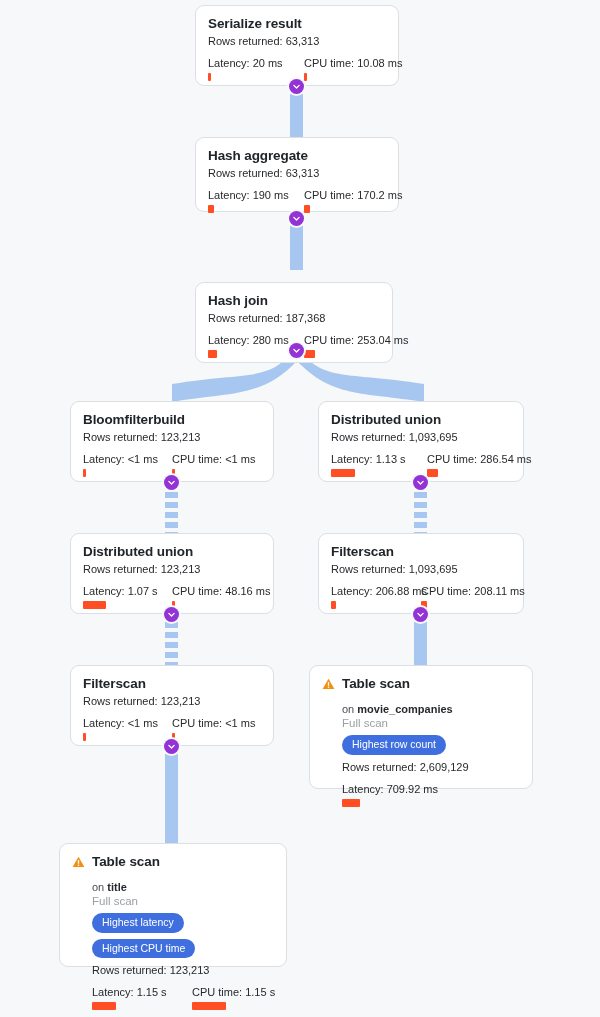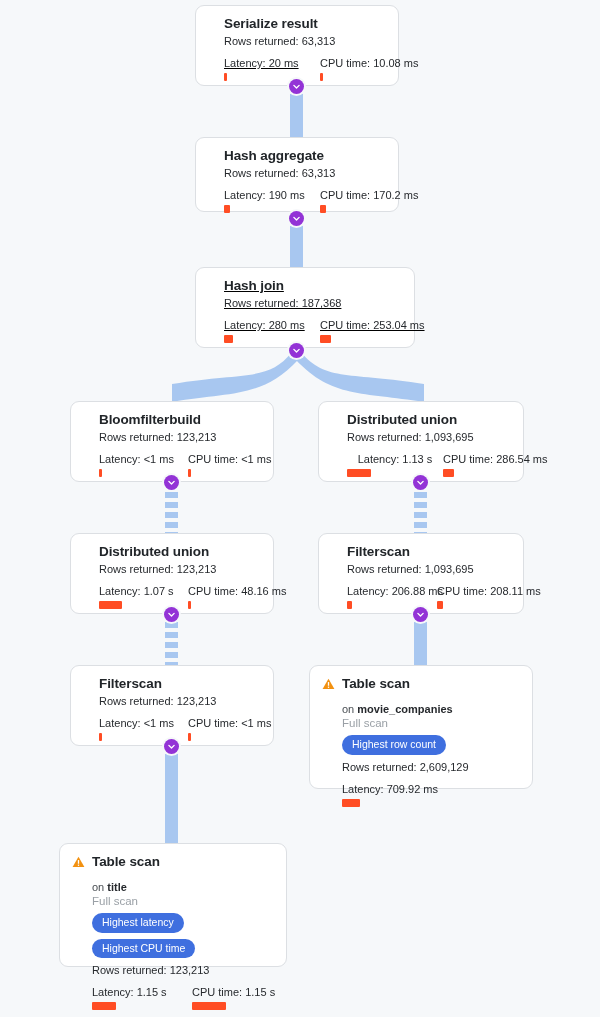--- a/index.html
+++ b/index.html
@@ -12,21 +12,21 @@
   }
   #canvas{position:absolute;inset:0;width:600px;height:1017px;}
   #edges{position:absolute;left:0;top:0;width:600px;height:1017px;pointer-events:none;}
 
   .node{
     position:absolute;
     background:#ffffff;
     border:1px solid #dcdfe3;
     border-radius:9px;
     box-sizing:border-box;
-    padding:10px 12px 11px 28px;
+    padding:10px 12px 11px 12px;
     z-index:5;
   }
   .node.warn{padding-left:12px;}
 
   .nhead{display:flex;align-items:flex-start;gap:7px;}
   .warn-icon{flex:0 0 auto;margin-top:2px;line-height:0;}
   .ntitlewrap{flex:1 1 auto;min-width:0;}
   .ntitle{
     font-size:13.5px;font-weight:bold;color:#212529;
     letter-spacing:-0.1px;line-height:16px;
@@ -131,21 +131,21 @@
   </div>
 
   <div class="node" style="left:195px;top:5px;width:204px;height:81px;">
     <div class="nhead">
       <div class="ntitlewrap">
         <div class="ntitle">Serialize result</div>
       </div>
     </div>
     <div class="rows" style="margin-top:2px;">Rows returned: 63,313</div>
     <div class="metrics">
-      <div class="metric" style="width:96px;text-decoration:underline;">
+      <div class="metric" style="width:96px;">
         <div class="mlabel">Latency: 20 ms</div>
         <div class="mbar" style="width:3px;"></div>
       </div>
       <div class="metric">
         <div class="mlabel">CPU time: 10.08 ms</div>
         <div class="mbar" style="width:3px;"></div>
       </div>
     </div>
   </div>
 
@@ -161,21 +161,21 @@
         <div class="mlabel">Latency: 190 ms</div>
         <div class="mbar" style="width:6px;"></div>
       </div>
       <div class="metric">
         <div class="mlabel">CPU time: 170.2 ms</div>
         <div class="mbar" style="width:6px;"></div>
       </div>
     </div>
   </div>
 
-  <div class="node" style="left:195px;top:267px;width:220px;height:81px;text-decoration:underline;">
+  <div class="node" style="left:195px;top:282px;width:198px;height:81px;">
     <div class="nhead">
       <div class="ntitlewrap">
         <div class="ntitle">Hash join</div>
       </div>
     </div>
     <div class="rows" style="margin-top:2px;">Rows returned: 187,368</div>
     <div class="metrics">
       <div class="metric" style="width:96px;">
         <div class="mlabel">Latency: 280 ms</div>
         <div class="mbar" style="width:9px;"></div>
@@ -207,21 +207,21 @@
   </div>
 
   <div class="node" style="left:318px;top:401px;width:206px;height:81px;">
     <div class="nhead">
       <div class="ntitlewrap">
         <div class="ntitle">Distributed union</div>
       </div>
     </div>
     <div class="rows" style="margin-top:2px;">Rows returned: 1,093,695</div>
     <div class="metrics">
-      <div class="metric" style="width:96px;text-align:center;">
+      <div class="metric" style="width:96px;">
         <div class="mlabel">Latency: 1.13 s</div>
         <div class="mbar" style="width:24px;"></div>
       </div>
       <div class="metric">
         <div class="mlabel">CPU time: 286.54 ms</div>
         <div class="mbar" style="width:11px;"></div>
       </div>
     </div>
   </div>
 

